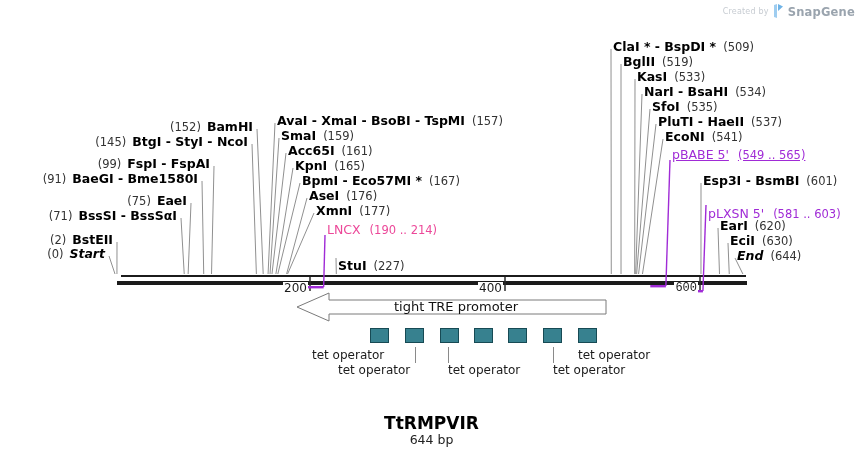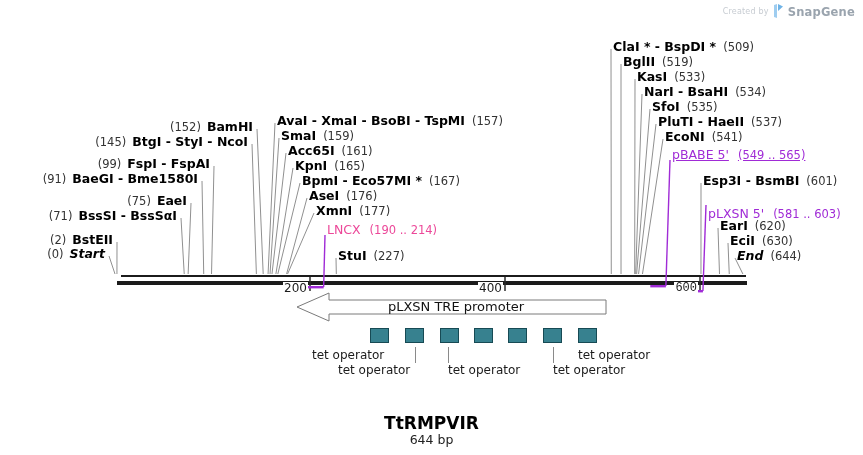--- a/index.html
+++ b/index.html
@@ -95,21 +95,21 @@
       <div class="site-label left" style="top: 205px; right: 686px;"><span class="pos">(71)</span><span class="name">BssSI - BssSαI</span></div>
       <div class="site-label left" style="top: 229px; right: 750px;"><span class="pos">(2)</span><span class="name">BstEII</span></div>
       <div class="site-label left" style="top: 243px; right: 758px;"><span class="pos">(0)</span><span class="name italic">Start</span></div>
       <div class="site-label mid" style="top: 110px; left: 277px;"><span class="name">AvaI - XmaI - BsoBI - TspMI</span><span class="pos">(157)</span></div>
       <div class="site-label mid" style="top: 125px; left: 281px;"><span class="name">SmaI</span><span class="pos">(159)</span></div>
       <div class="site-label mid" style="top: 140px; left: 288px;"><span class="name">Acc65I</span><span class="pos">(161)</span></div>
       <div class="site-label mid" style="top: 155px; left: 295px;"><span class="name">KpnI</span><span class="pos">(165)</span></div>
       <div class="site-label mid" style="top: 170px; left: 302px;"><span class="name">BpmI - Eco57MI *</span><span class="pos">(167)</span></div>
       <div class="site-label mid" style="top: 185px; left: 309px;"><span class="name">AseI</span><span class="pos">(176)</span></div>
       <div class="site-label mid" style="top: 200px; left: 316px;"><span class="name">XmnI</span><span class="pos">(177)</span></div>
-      <div class="site-label mid" style="top: 245px; left: 338px;"><span class="name">StuI</span><span class="pos">(227)</span></div>
+      <div class="site-label mid" style="top: 255px; left: 338px;"><span class="name">StuI</span><span class="pos">(227)</span></div>
       <div class="site-label right" style="top: 36px; left: 613px;"><span class="name">ClaI * - BspDI *</span><span class="pos">(509)</span></div>
       <div class="site-label right" style="top: 51px; left: 623px;"><span class="name">BglII</span><span class="pos">(519)</span></div>
       <div class="site-label right" style="top: 66px; left: 637px;"><span class="name">KasI</span><span class="pos">(533)</span></div>
       <div class="site-label right" style="top: 81px; left: 644px;"><span class="name">NarI - BsaHI</span><span class="pos">(534)</span></div>
       <div class="site-label right" style="top: 96px; left: 652px;"><span class="name">SfoI</span><span class="pos">(535)</span></div>
       <div class="site-label right" style="top: 111px; left: 658px;"><span class="name">PluTI - HaeII</span><span class="pos">(537)</span></div>
       <div class="site-label right" style="top: 126px; left: 665px;"><span class="name">EcoNI</span><span class="pos">(541)</span></div>
       <div class="site-label right" style="top: 170px; left: 703px;"><span class="name">Esp3I - BsmBI</span><span class="pos">(601)</span></div>
       <div class="site-label right" style="top: 215px; left: 720px;"><span class="name">EarI</span><span class="pos">(620)</span></div>
       <div class="site-label right" style="top: 230px; left: 730px;"><span class="name">EciI</span><span class="pos">(630)</span></div>
@@ -127,17 +127,17 @@
       <div class="tet-conn" style="left: 415px; top: 347px; height: 16px;"></div>
       <div class="tet-conn" style="left: 448px; top: 347px; height: 16px;"></div>
       <div class="tet-conn" style="left: 553px; top: 347px; height: 16px;"></div>
       <div class="tet-label" style="left: 312px; top: 349px;">tet operator</div>
       <div class="tet-label" style="left: 578px; top: 349px;">tet operator</div>
       <div class="tet-label" style="left: 338px; top: 364px;">tet operator</div>
       <div class="tet-label" style="left: 448px; top: 364px;">tet operator</div>
       <div class="tet-label" style="left: 553px; top: 364px;">tet operator</div>
     </div>
 
-  <div class="promoter-text" style="left: 456px; top: 300px;">pLXSN TRE promoter</div>
+  <div class="promoter-text" style="left: 456px; top: 300px;">tight TRE promoter</div>
 
   <div id="doc-title">TtRMPVIR</div>
   <div id="doc-subtitle">644 bp</div>
 </div>
 
 </body></html>

